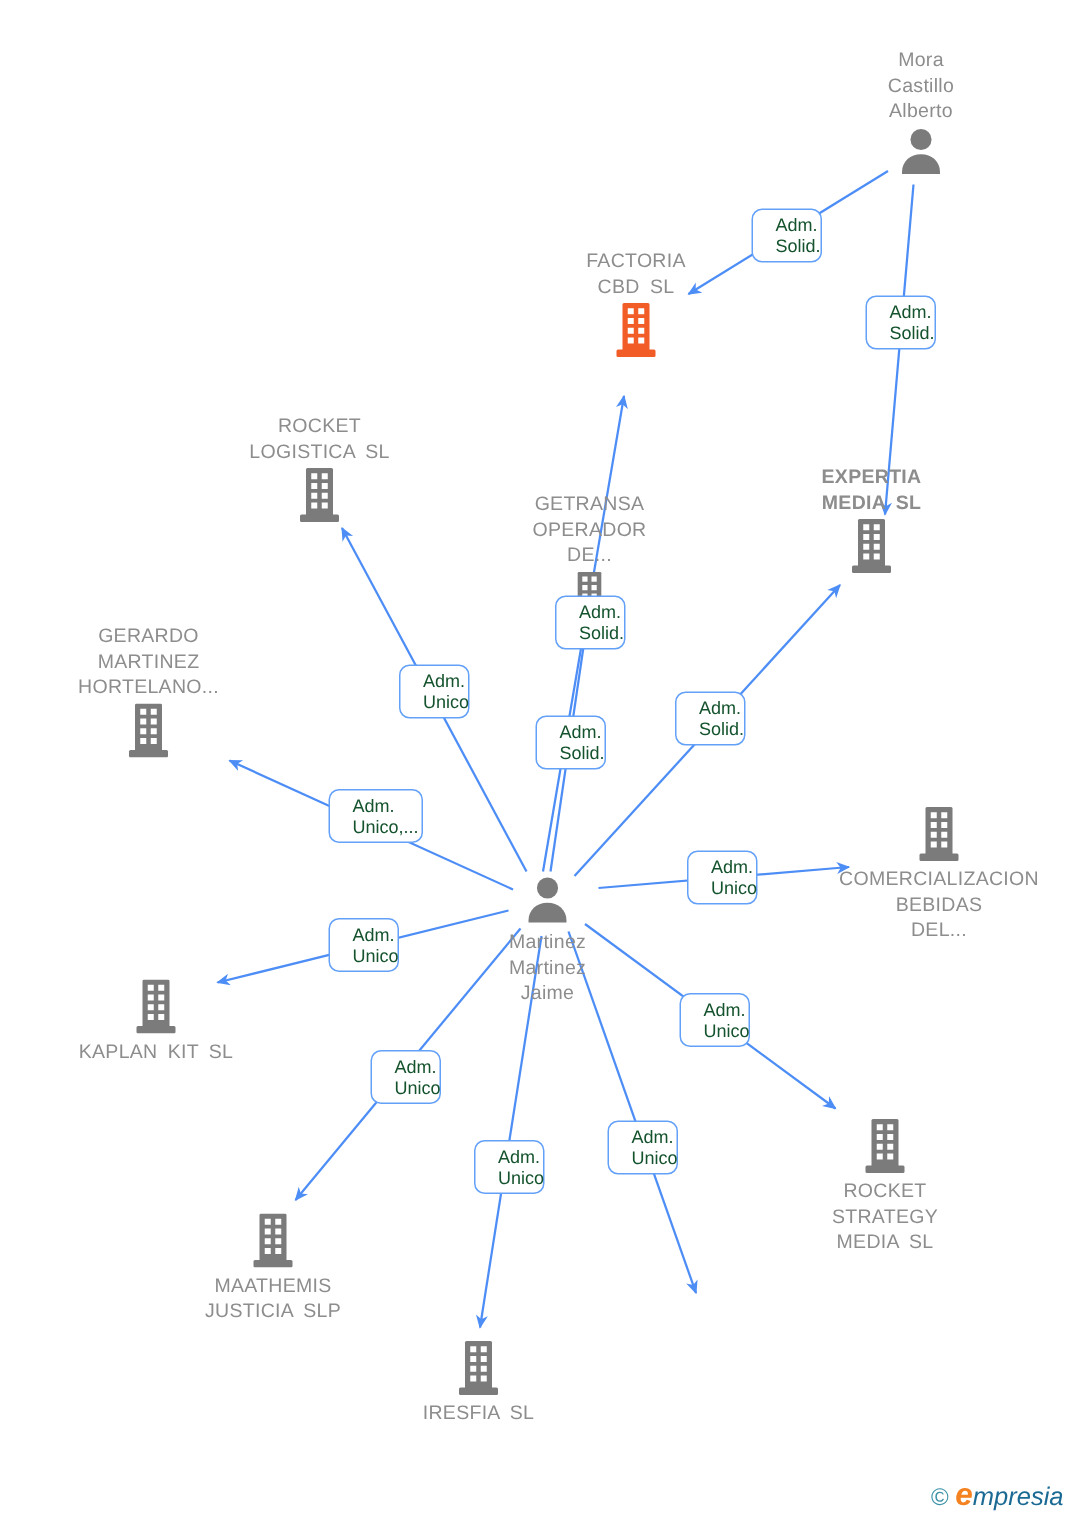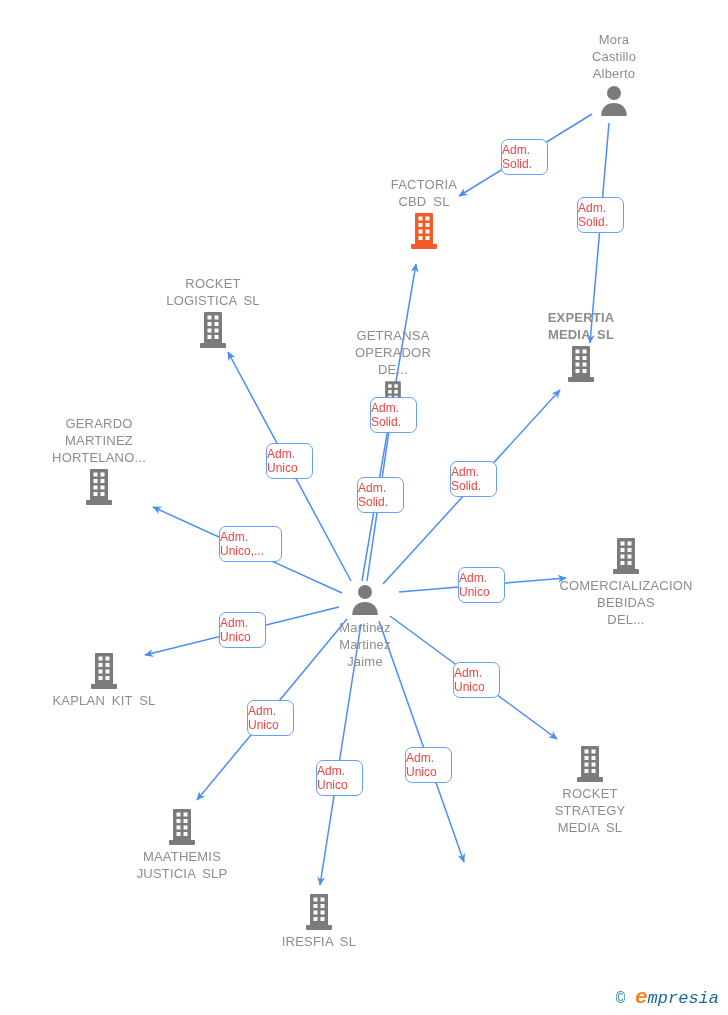--- a/index.html
+++ b/index.html
@@ -16,27 +16,27 @@
   .node-label{
     color:#8d8d8d;font-size:13px;line-height:17px;text-align:center;
     white-space:pre-line;word-spacing:3px;letter-spacing:0.2px;
   }
   .icon{display:block;color:#7b7b7b;}
   .icon svg{display:block;}
   .node.highlight .icon{color:#f25c26;}
   .edge-label{
     position:absolute;z-index:3;background:#ffffff;
     border:1.5px solid #63a0f8;border-radius:7px;
-    color:#ef4444;font-size:12px;line-height:14px;
-    padding:3px 0;box-sizing:border-box;width:47px;
+    color:#14532d;font-size:12px;line-height:14px;
+    padding:3px 15px;box-sizing:border-box;width:47px;
   }
   .edge-label.wide{width:63px;}
   #watermark{
-    position:absolute;right:9px;bottom:6px;z-index:4;
-    font-family:Liberation Mono, monospace;font-style:italic;white-space:nowrap;
+    position:absolute;right:19px;bottom:6px;z-index:4;
+    font-family:Liberation Sans, sans-serif;font-style:italic;white-space:nowrap;
   }
   #watermark .copy{color:#3e93a8;font-size:16px;font-style:normal;}
   #watermark .brand-initial{color:#f58220;font-size:21px;font-weight:bold;}
   #watermark .brand-rest{color:#1b6a94;font-size:17px;}
 </style>
 </head>
 <body>
 
 <div id="canvas">
 
@@ -66,21 +66,21 @@
 Castillo
 Alberto</div>
     <span class="icon">
       <svg width="30" height="32" viewBox="0 0 32 34" fill="currentColor">
           <circle cx="16" cy="8.5" r="7.5"></circle>
           <path d="M2.5 33 v-1.5 c0-7.5 6-12.5 13.5-12.5 s13.5 5 13.5 12.5 V33 z"></path>
         </svg>
     </span>
   </div>
 
-  <div class="node highlight" style="left:384px;top:176px;width:80px;">
+  <div class="node highlight" style="left:384px;top:165px;width:80px;">
     <div class="node-label">FACTORIA
 CBD SL</div>
     <span class="icon">
       <svg width="32" height="36" viewBox="0 0 32 36" fill="currentColor">
           <rect x="7" y="0" width="18" height="32" rx="1"></rect>
           <rect x="3" y="31" width="26" height="5" rx="1"></rect>
           <g fill="#fff">
             <rect x="10.5" y="3.5" width="4" height="4"></rect>
             <rect x="17.5" y="3.5" width="4" height="4"></rect>
             <rect x="10.5" y="10" width="4" height="4"></rect>

